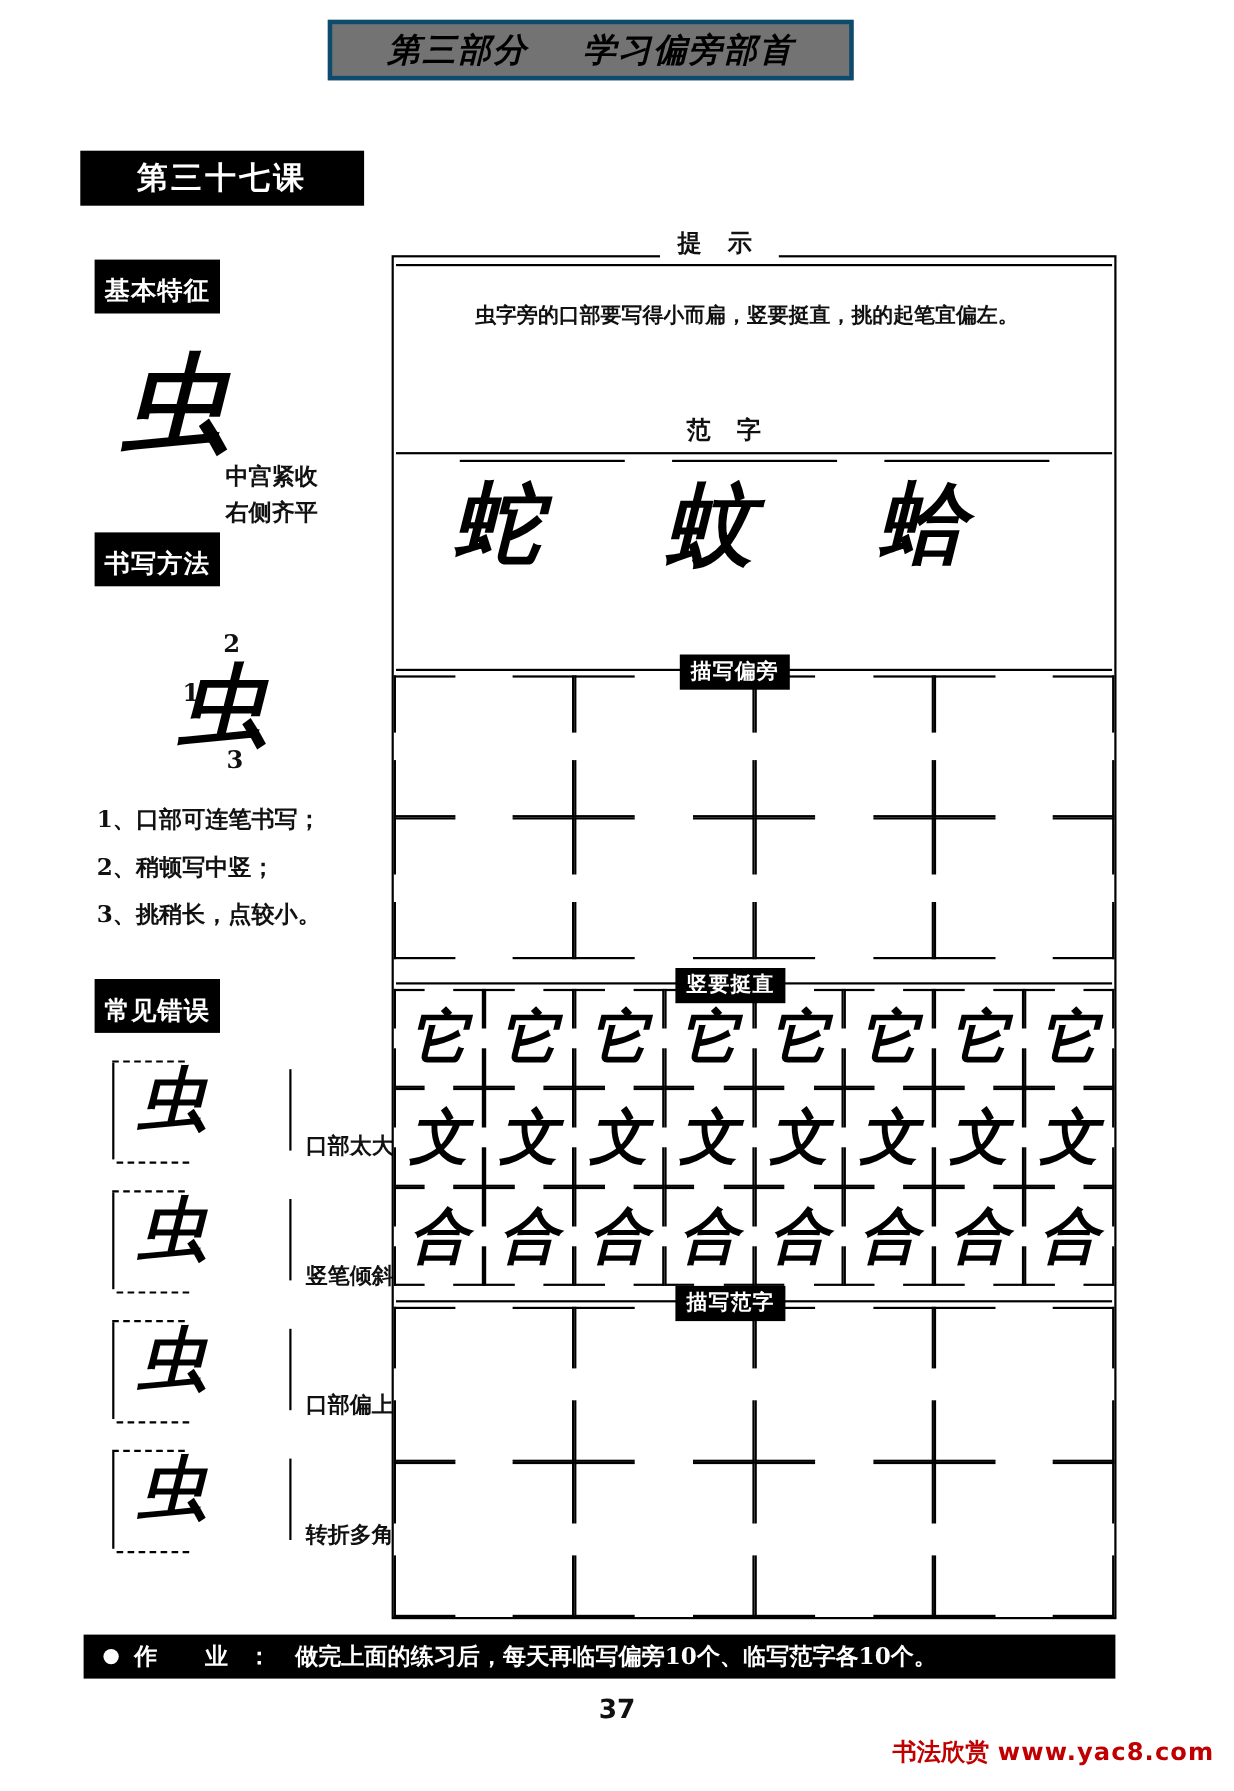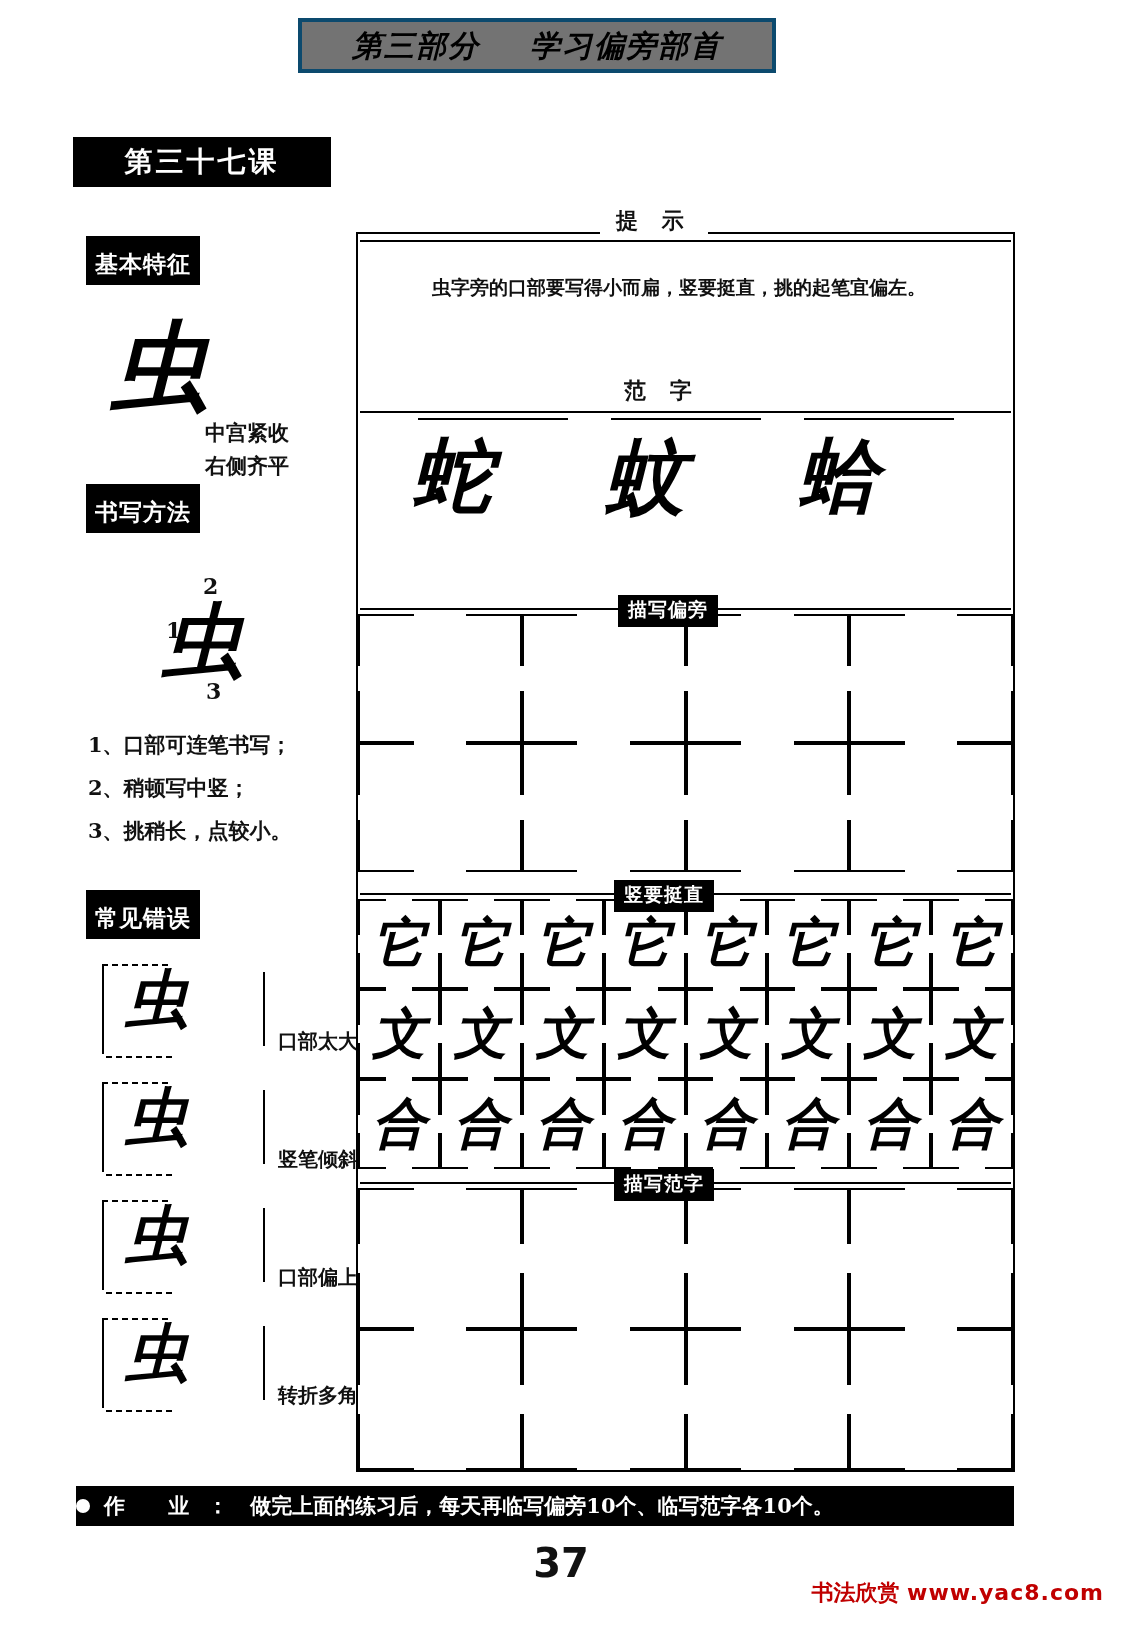--- a/index.html
+++ b/index.html
@@ -159,32 +159,32 @@
   .cell .seg-r2{position:absolute;right:0;bottom:0;height:40%;width:0;border-right:2px solid #000;}
   .cell .pchar{
     position:absolute;left:0;right:0;top:50%;transform:translateY(-52%);
     text-align:center;font-size:54px;
   }
 
   
   .hw{
     position:absolute;left:76px;top:1486px;width:938px;height:40px;
     background:#000;color:#fff;
-    display:flex;align-items:center;box-sizing:border-box;
+    display:flex;align-items:center;padding-left:18px;box-sizing:border-box;
     font-family:"DejaVu Serif","Liberation Serif",serif;
     font-size:21px;font-weight:bold;white-space:nowrap;
   }
   .hw .dot{
     width:14px;height:14px;border-radius:50%;background:#fff;margin-right:14px;flex:0 0 auto;
   }
   .hw .hw-label{letter-spacing:18px;margin-right:4px;}
 
   .page-no{
     position:absolute;left:0;right:0;top:1540px;text-align:center;
-    font-size:40px;font-weight:bold;
+    font-size:24px;font-weight:bold;
     font-family:"DejaVu Sans","Liberation Sans",sans-serif;
   }
   .watermark{
     position:absolute;right:18px;top:1578px;
     color:#c00000;font-size:22px;font-weight:bold;white-space:nowrap;
     font-family:"DejaVu Serif","Liberation Serif",serif;
   }
   .watermark .url{font-family:"DejaVu Sans","Liberation Sans",sans-serif;letter-spacing:1px;}
 </style>
 </head>

